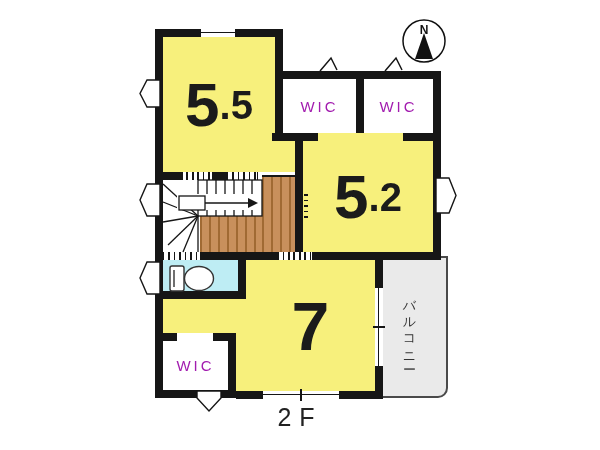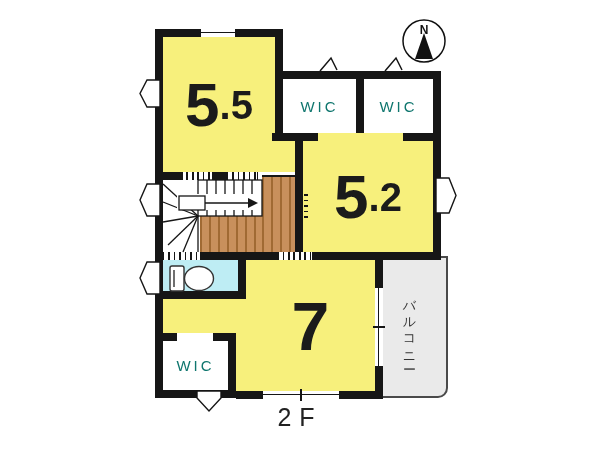--- a/index.html
+++ b/index.html
@@ -21,21 +21,21 @@
   .hatchH{background-color:#fff;
           background-image:repeating-linear-gradient(90deg,#161616 0 1.5px,transparent 1.5px 5.5px);}
   .hatchV{background-image:repeating-linear-gradient(0deg,#161616 0 1.5px,transparent 1.5px 5.5px);}
   .gapWhite{background:#fff;}
   .tick{background:#161616;}
   
   .roomlabel{display:flex;align-items:center;justify-content:center;color:#1b1b1b;}
   .num-big{font-size:62px;font-weight:700;line-height:1;}
   .num-frac{font-size:40px;font-weight:700;line-height:1;}
   .wic{display:flex;align-items:center;justify-content:center;
-       font-size:15px;letter-spacing:3px;color:#0f766e;}
+       font-size:15px;letter-spacing:3px;color:#a21caf;}
   .balcony-label{writing-mode:vertical-rl;text-orientation:mixed;font-size:13px;
        letter-spacing:3px;color:#333;display:flex;align-items:center;justify-content:center;}
   .floorlabel{display:flex;align-items:center;justify-content:center;
        font-size:25px;letter-spacing:8px;color:#222;}
   svg{position:absolute;left:0;top:0;}
 </style>
 </head>
 <body>
 
 <div class="stage">

